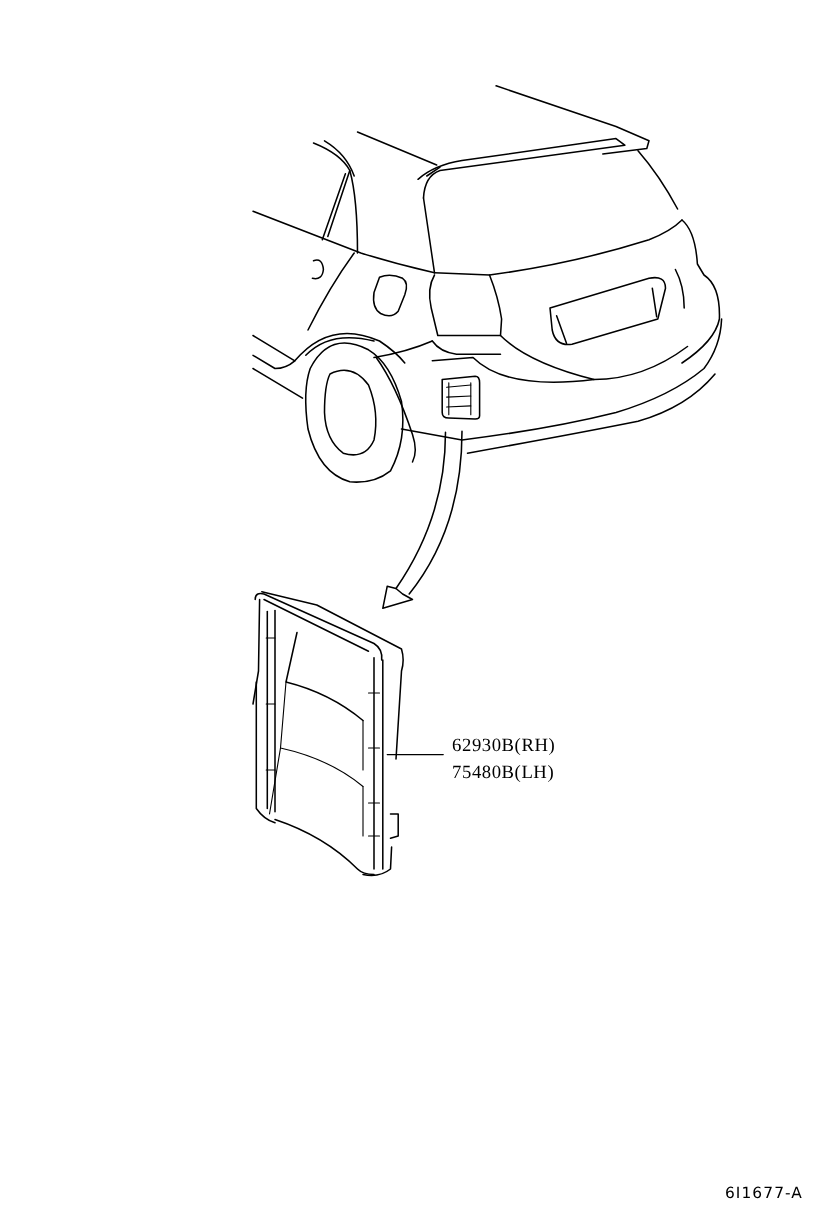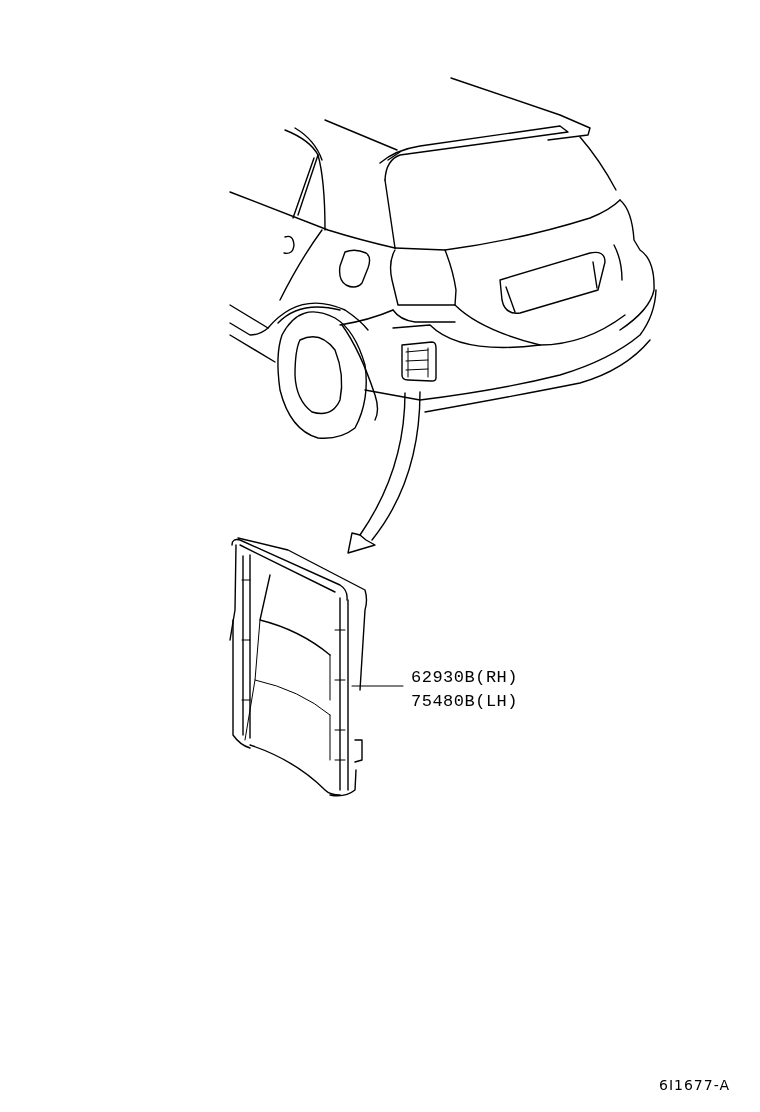--- a/index.html
+++ b/index.html
@@ -1,21 +1,21 @@
 <!DOCTYPE html>
 <html><head>
   <meta charset="utf-8">
   <style>
     html, body { margin: 0; padding: 0; background: #ffffff; }
     body { width: 760px; height: 1112px; position: relative; overflow: hidden; }
     .canvas { position: absolute; left: 0; top: 0; width: 760px; height: 1112px; }
     svg { position: absolute; left: 0; top: 0; }
     .label {
       position: absolute;
-      font-family: Liberation Mono, monospace;
+      font-family: Liberation Serif, serif;
       font-size: 17px;
       color: #000;
       letter-spacing: 0.5px;
       white-space: nowrap;
     }
     .code {
       position: absolute;
       font-family: "DejaVu Sans", sans-serif;
       font-size: 14px;
       color: #000;

